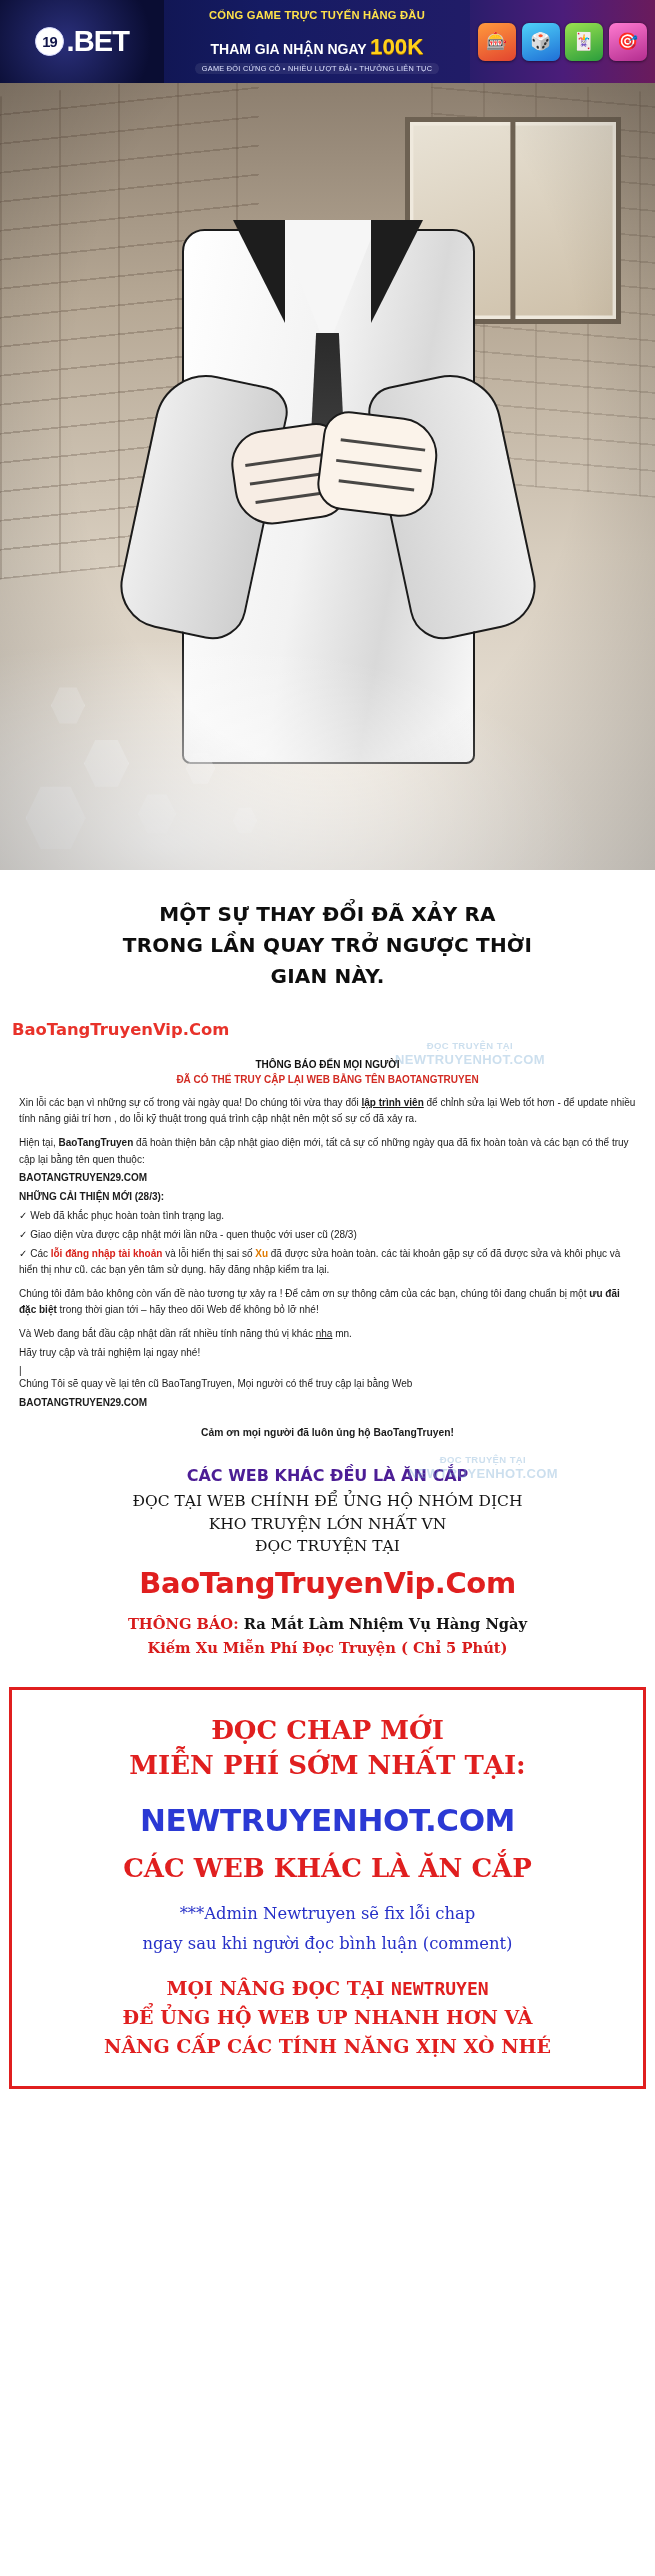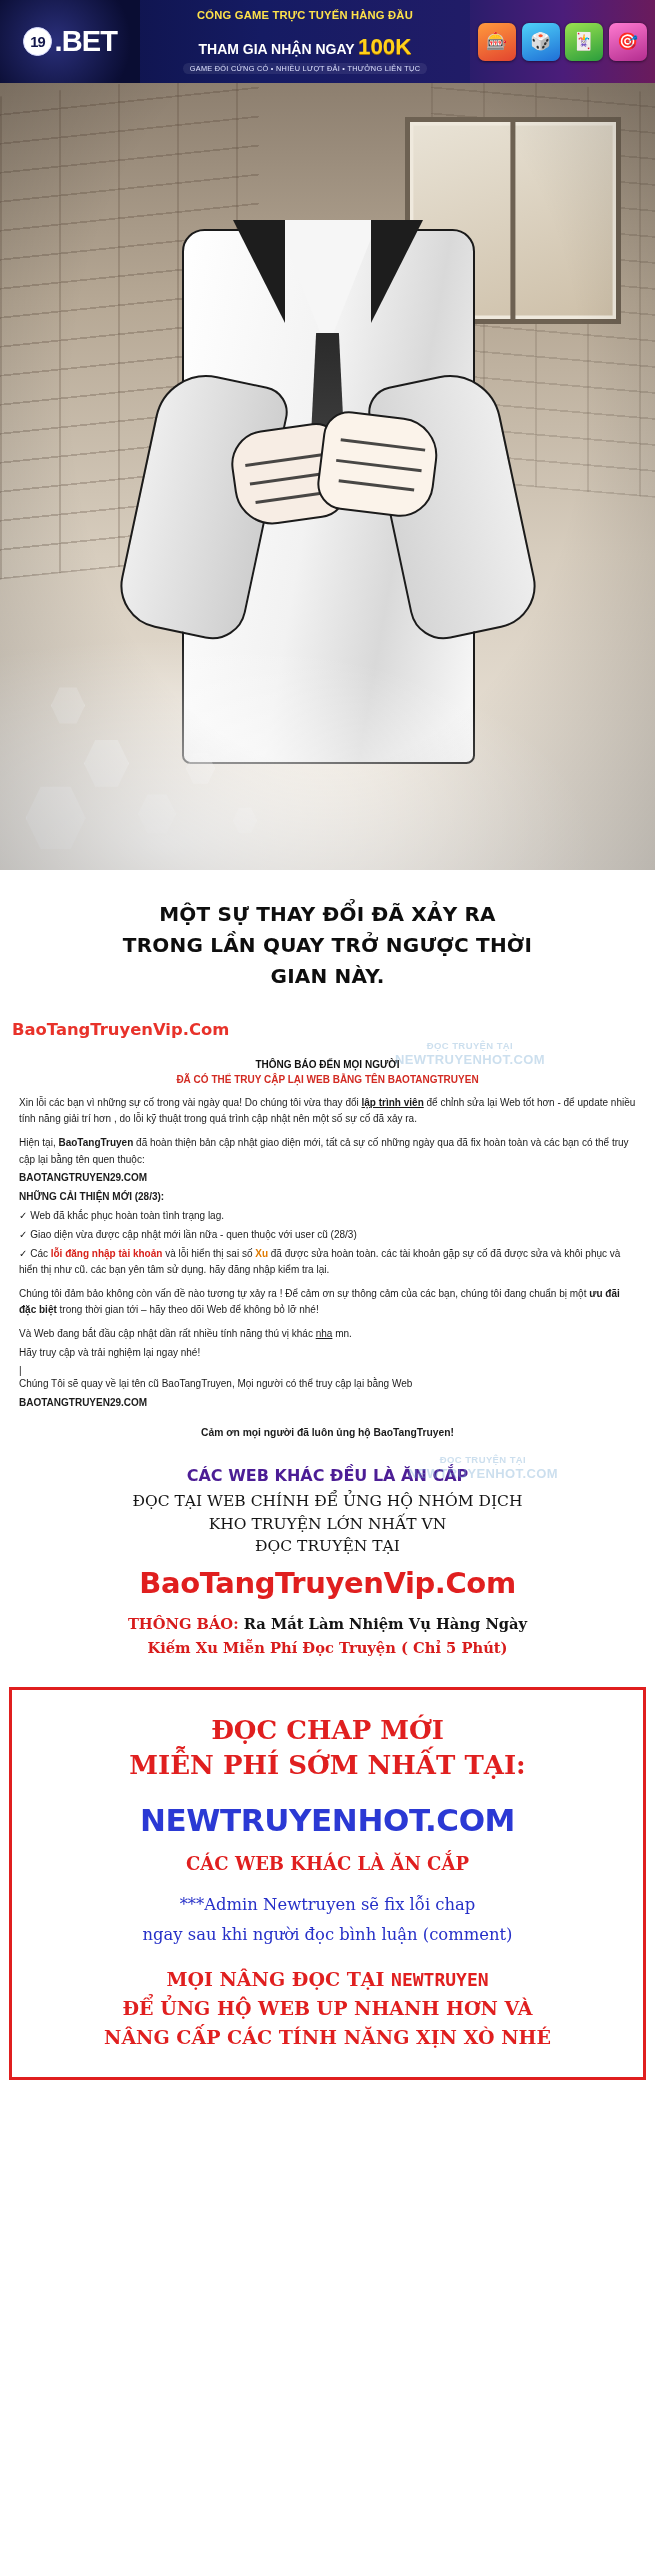--- a/index.html
+++ b/index.html
@@ -16,21 +16,21 @@
   .banner {
     width: 655px;
     height: 83px;
     display: flex;
     align-items: stretch;
     background: linear-gradient(90deg,#0b0f3d 0%, #151b63 40%, #2b1d6b 100%);
     position: relative;
     overflow: hidden;
   }
   .banner-left {
-    width: 140px;
+    width: 164px;
     display: flex;
     align-items: center;
     justify-content: center;
     background: radial-gradient(circle at 40% 50%, #2a2f7a 0%, #0a0d33 80%);
   }
   .logo {
     display: flex;
     align-items: center;
     font-weight: bold;
     font-size: 29px;
@@ -345,21 +345,21 @@
     color: #2b39d4;
     font-weight: bold;
     font-size: 31px;
     font-family: "DejaVu Sans", sans-serif;
     margin: 19px 0 15.5px 0;
     letter-spacing: -0.4px;
   }
   .redbox .rb2 {
     color: #e01f1f;
     font-weight: bold;
-    font-size: 18px;
+    font-size: 26px;
     font-family: "DejaVu Serif", serif;
     margin-bottom: 19px;
   }
   .redbox .rb3 {
     color: #2630c8;
     font-size: 16.4px;
     font-family: "DejaVu Serif", serif;
     line-height: 1.5;
     margin-bottom: 17px;
   }

